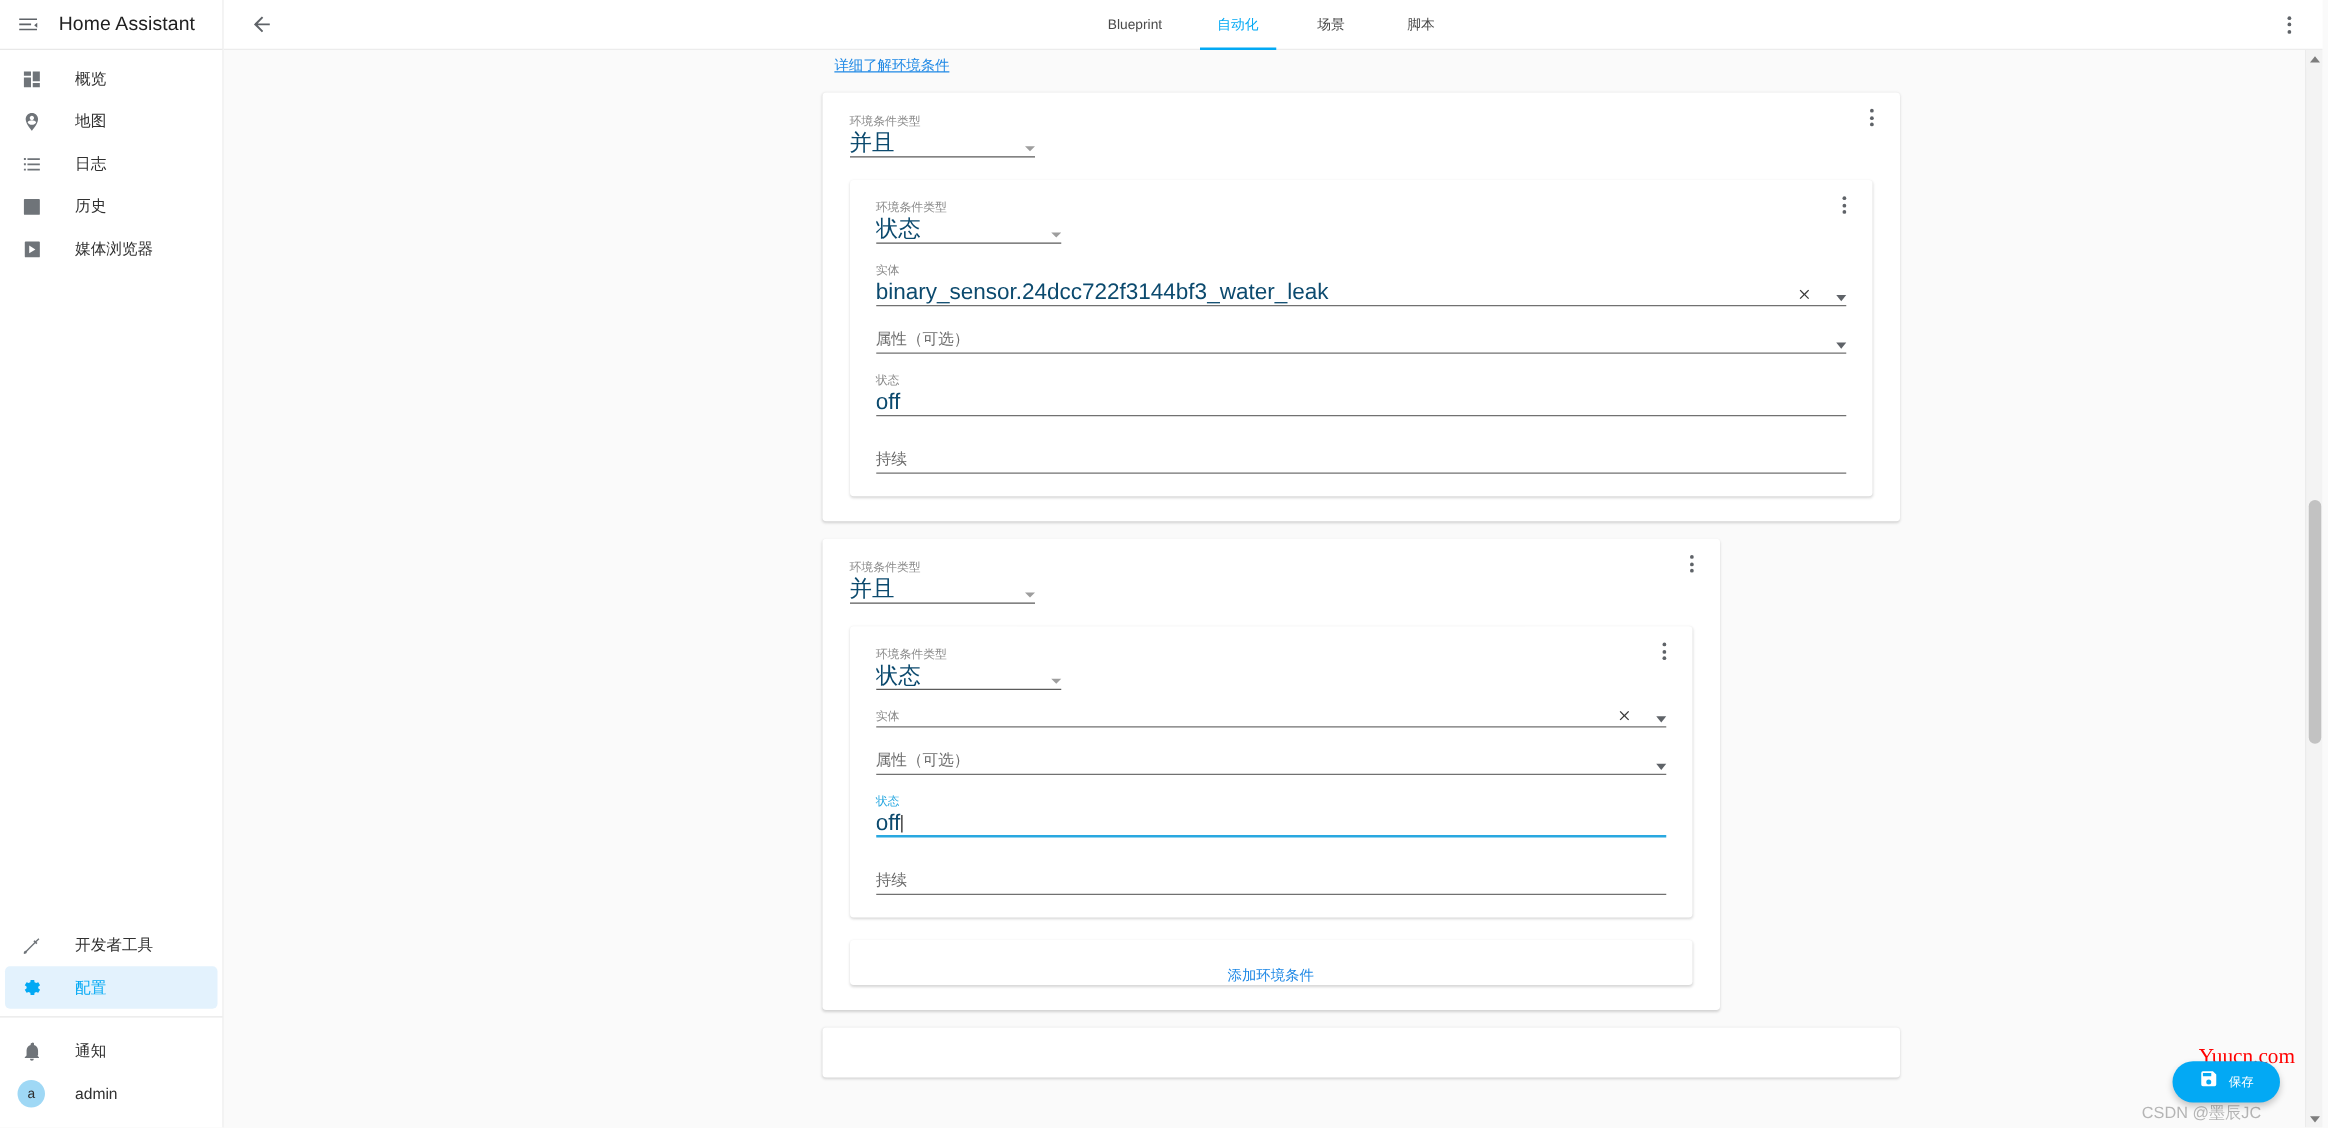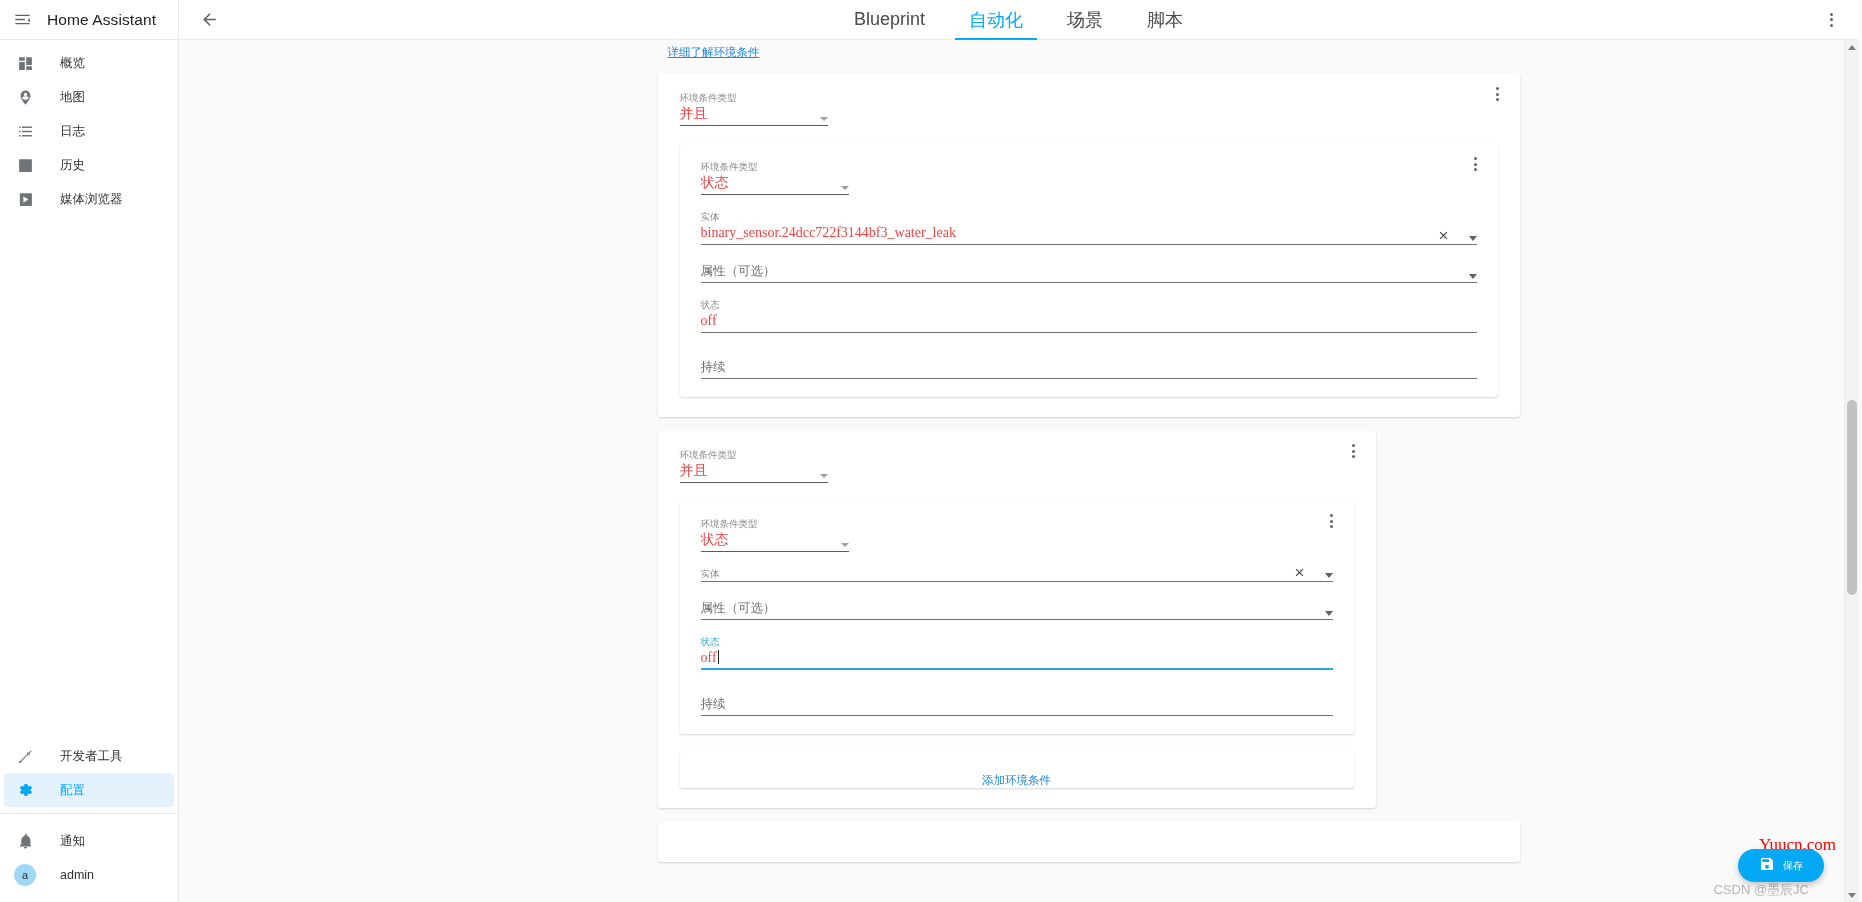--- a/index.html
+++ b/index.html
@@ -58,21 +58,21 @@
     height: 40px; background: #fff; border-bottom: 1px solid #ececec;
     display: flex; align-items: center; position: relative; flex: 0 0 40px;
   }
   .back-btn {
     width: 34px; height: 34px; margin-left: 13px; display: flex;
     align-items: center; justify-content: center; color: #5f6368; cursor: pointer;
   }
   .tabs { position: absolute; left: 0; right: 0; display: flex; justify-content: center; height: 40px; }
   .tab {
     height: 40px; display: flex; align-items: center; justify-content: center;
-    padding: 0 22px; font-size: 18px; color: #4a4a4a; cursor: pointer;
+    padding: 0 22px; font-size: 11px; color: #4a4a4a; cursor: pointer;
     position: relative; min-width: 72px;
   }
   .tab.active { color: #03a9f4; }
   .tab.active::after {
     content: ""; position: absolute; left: 8px; right: 8px; bottom: 0;
     height: 2px; background: #03a9f4;
   }
   .topbar-overflow {
     margin-left: auto; margin-right: 14px; width: 26px; height: 26px;
     display: flex; align-items: center; justify-content: center; cursor: pointer;
@@ -118,22 +118,22 @@
 
   
   .field { position: relative; margin-bottom: 16px; }
   .field:last-child { margin-bottom: 0; }
   .f-label {
     font-size: 9.5px; color: #8a8a8a; line-height: 12px; display: block;
     white-space: nowrap;
   }
   .f-label.focused { color: #29a8e0; }
   .f-value {
-    font-size: 14px; color: #ef4444; line-height: 20px; height: 20px;
-    white-space: nowrap; overflow: hidden; font-family: Liberation Serif, serif;
+    font-size: 18px; color: #0c4a6e; line-height: 20px; height: 20px;
+    white-space: nowrap; overflow: hidden;
   }
   .f-line { height: 1px; background: #717171; margin-top: 1px; }
   .f-line.focused { height: 2px; background: #29a8e0; margin-top: 0px; }
   .f-placeholder {
     font-size: 12.5px; color: #6d6d6d; line-height: 20px; height: 20px;
   }
 
   
   .select { width: 148px; position: relative; }
   .select .f-line { background: #5b5b5b; }

